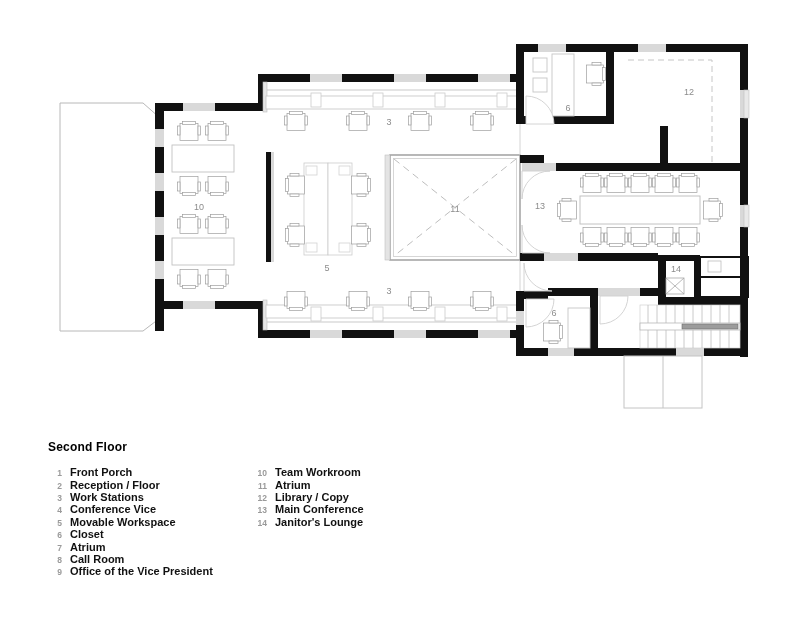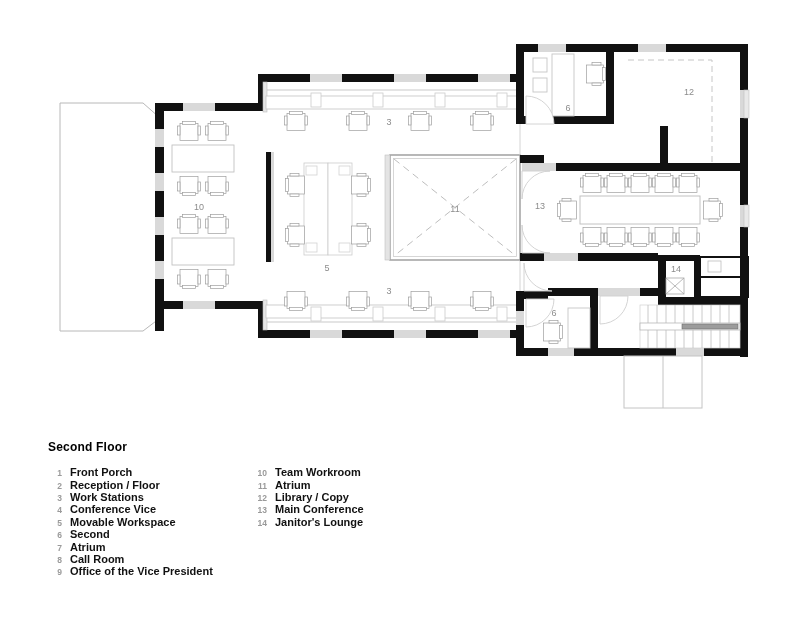--- a/index.html
+++ b/index.html
@@ -491,21 +491,21 @@
           <div class="legend-row">
             <span class="legend-num">4</span>
             <span class="legend-label">Conference Vice</span>
           </div>
           <div class="legend-row">
             <span class="legend-num">5</span>
             <span class="legend-label">Movable Workspace</span>
           </div>
           <div class="legend-row">
             <span class="legend-num">6</span>
-            <span class="legend-label">Second</span>
+            <span class="legend-label">Closet</span>
           </div>
           <div class="legend-row">
             <span class="legend-num">7</span>
             <span class="legend-label">Atrium</span>
           </div>
           <div class="legend-row">
             <span class="legend-num">8</span>
             <span class="legend-label">Call Room</span>
           </div>
           <div class="legend-row">

